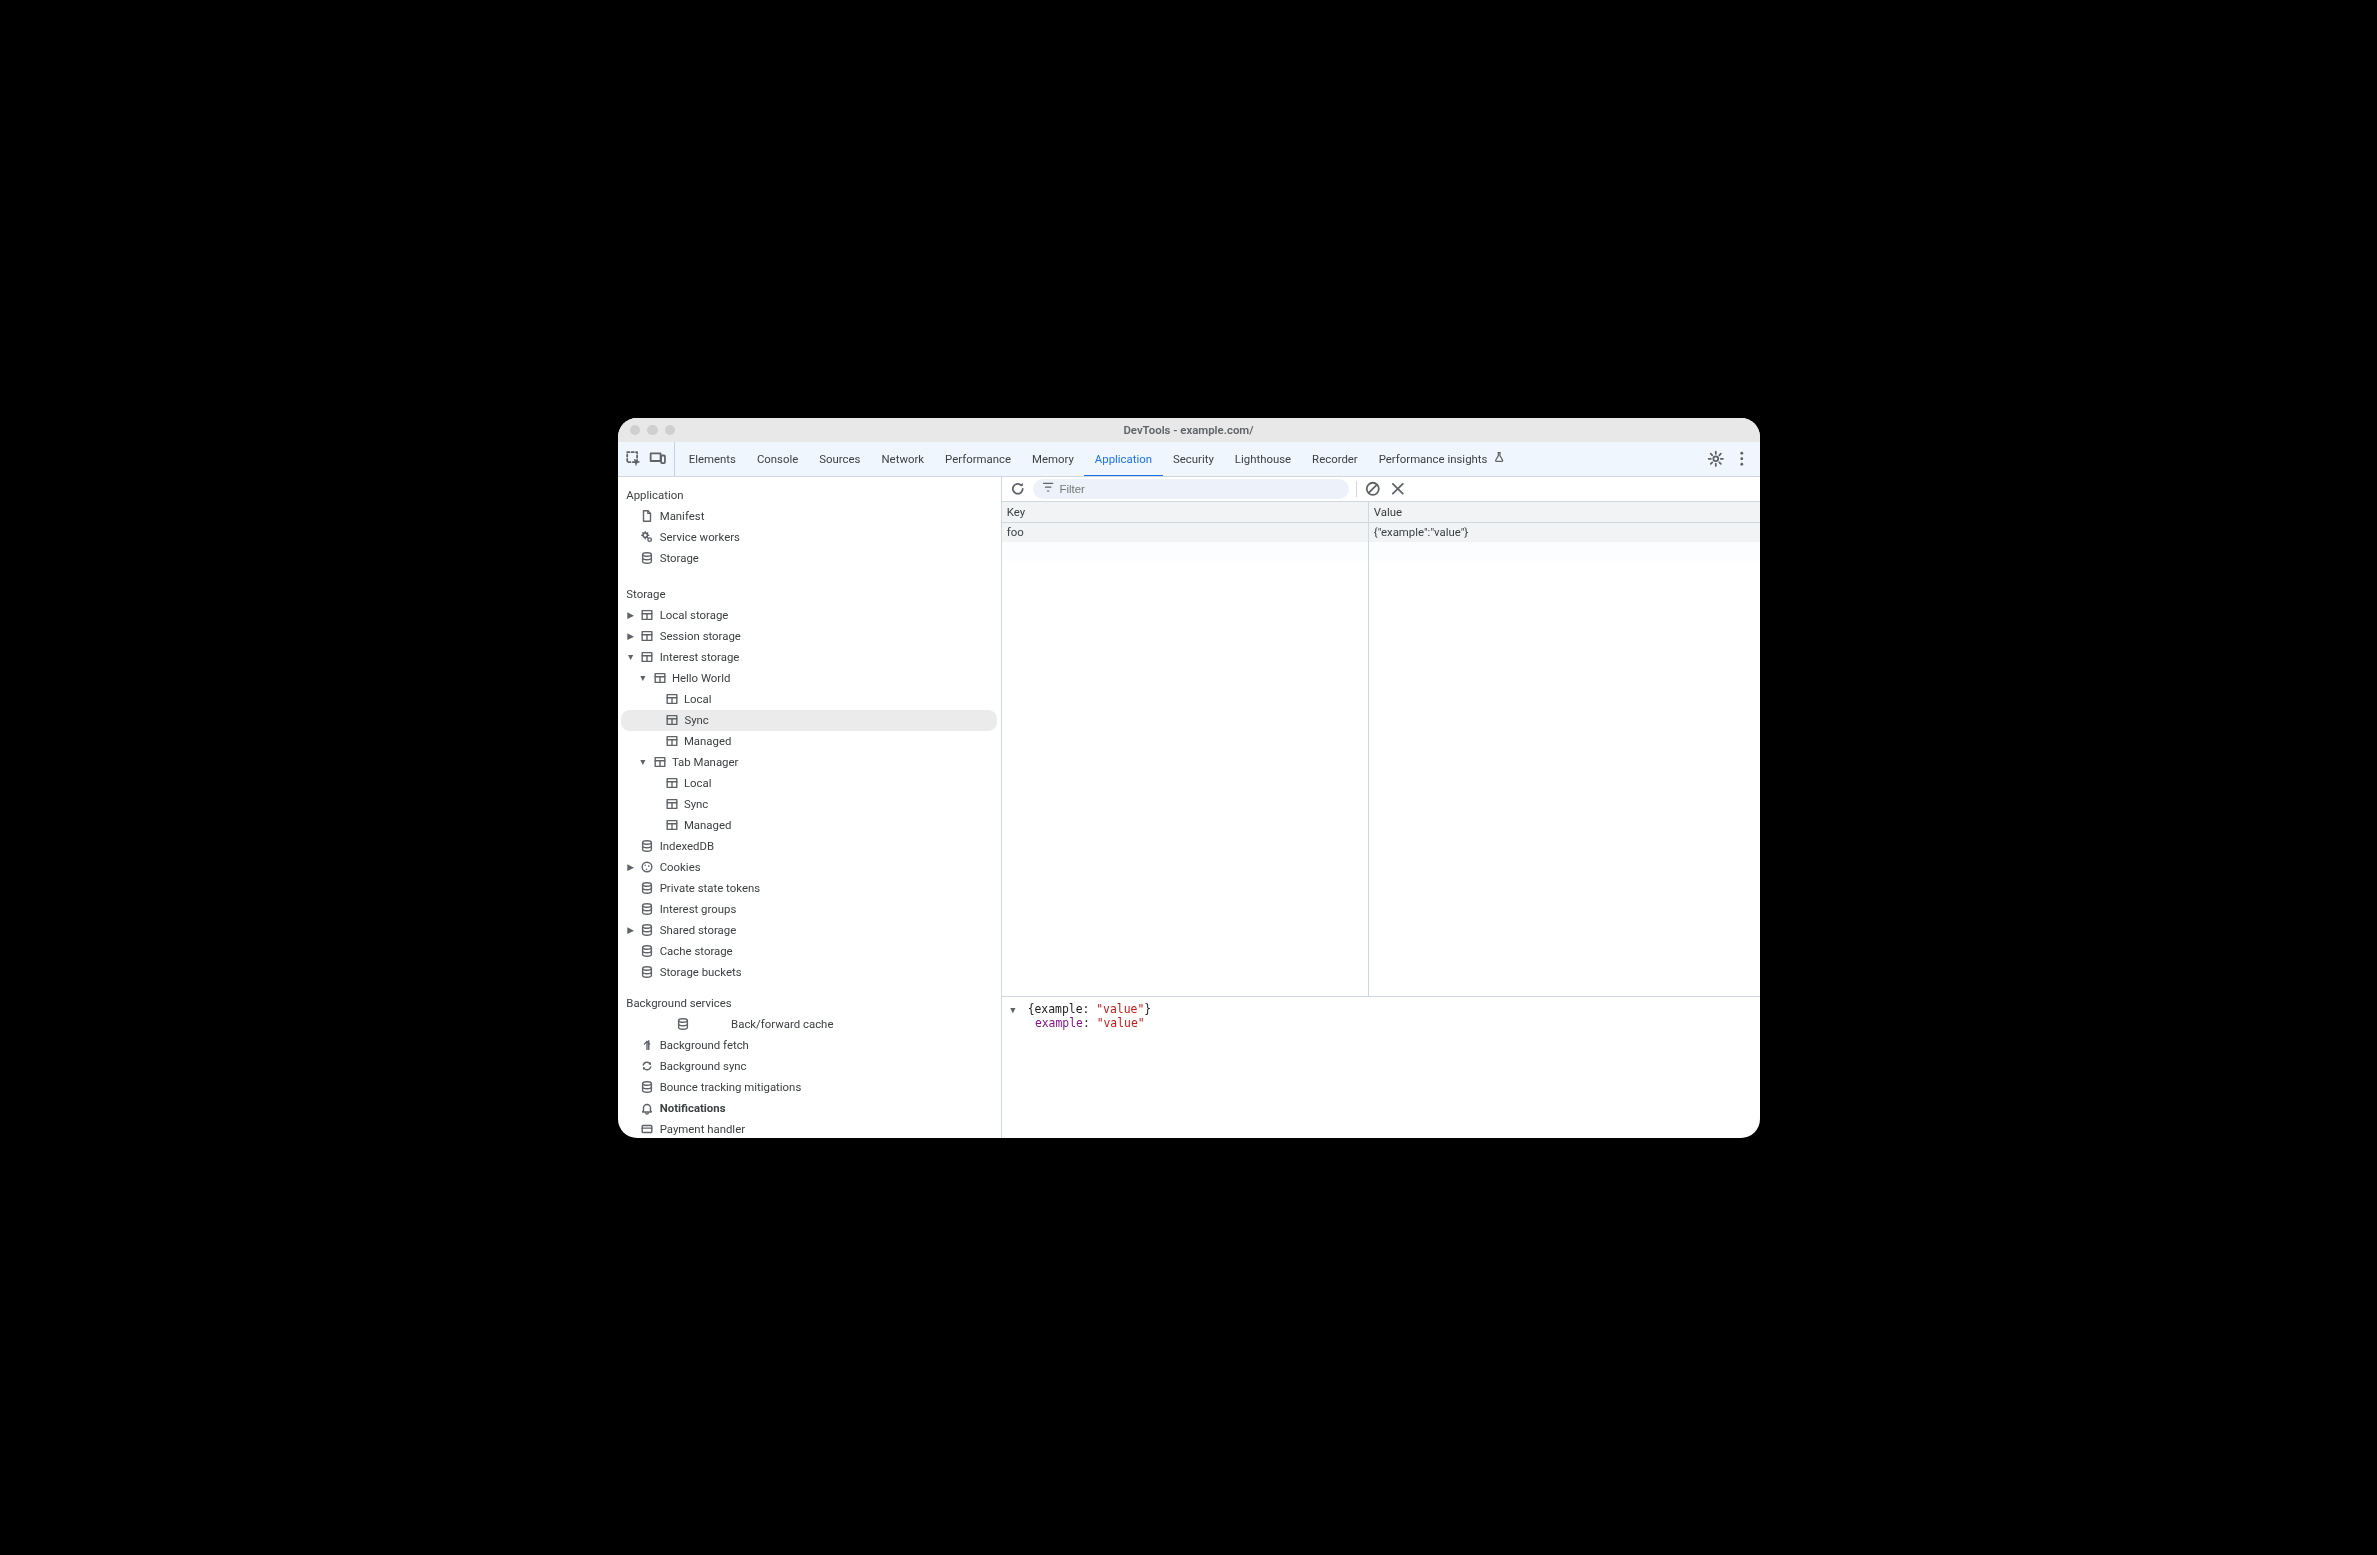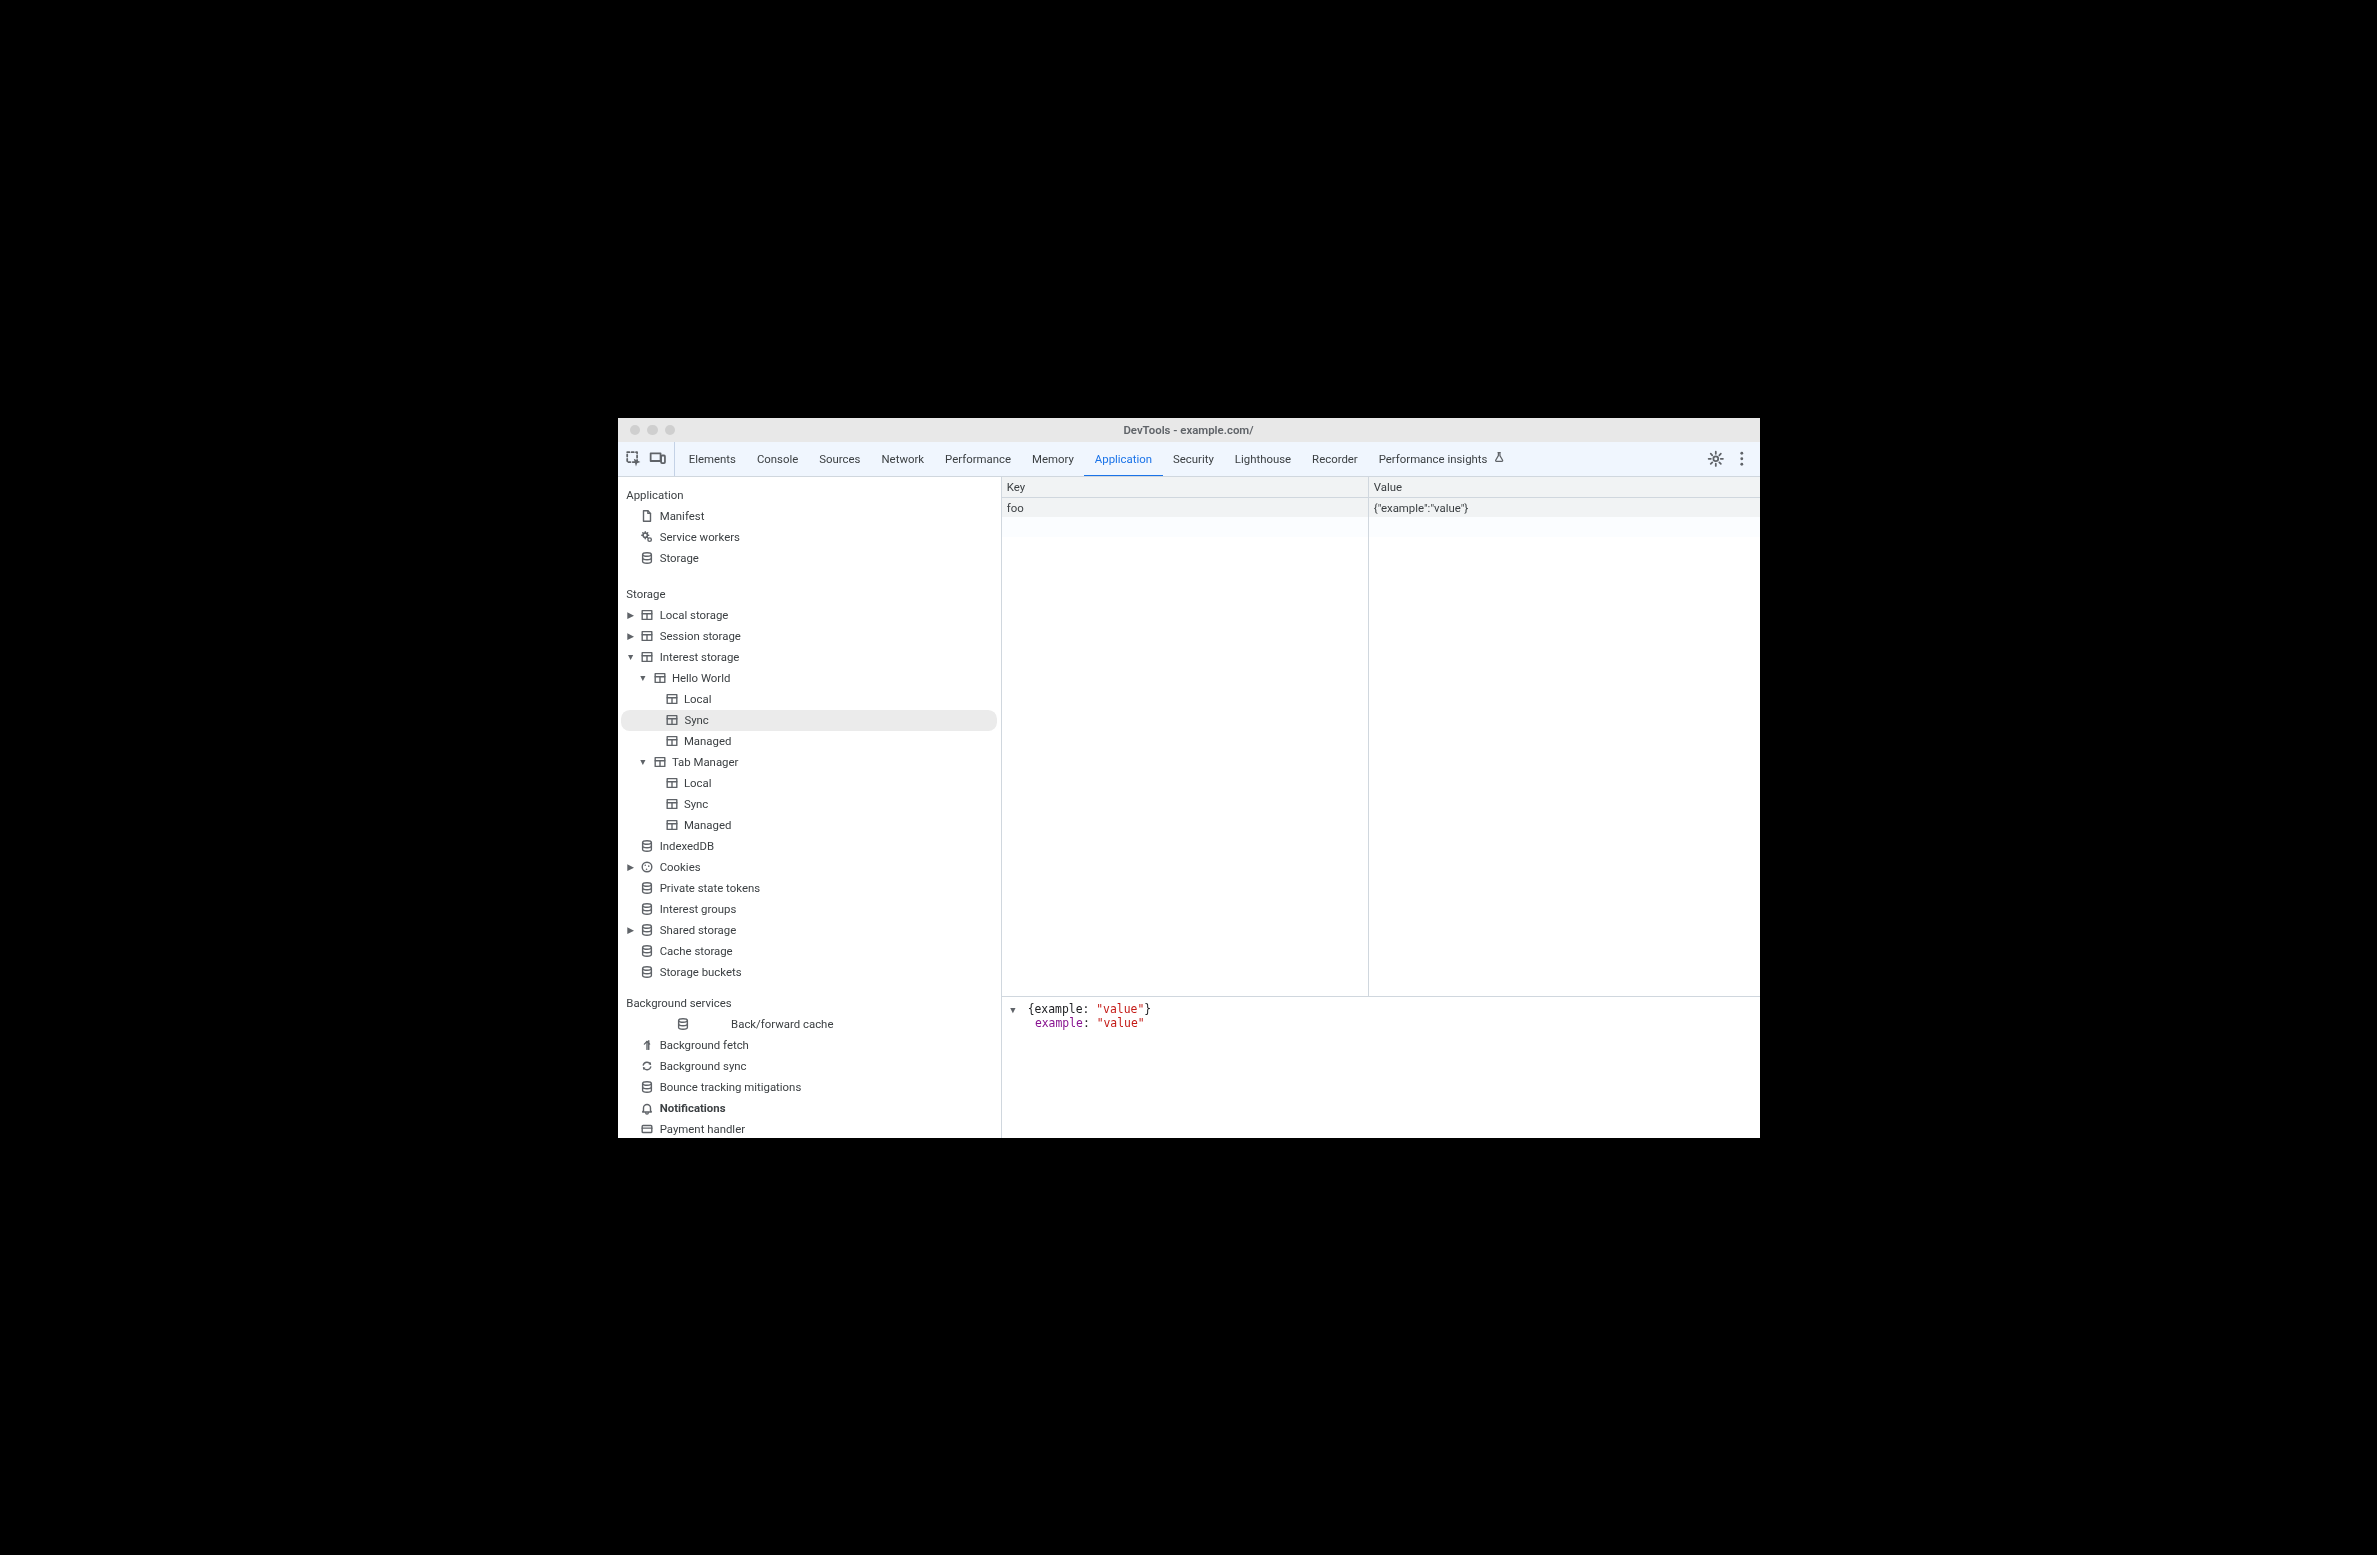--- a/index.html
+++ b/index.html
@@ -10,21 +10,21 @@
     font-size: 11.4px;
     color: #202124;
     display: flex;
     align-items: center;
     justify-content: center;
   }
   .window {
     width: 1142px;
     height: 720px;
     background: #fff;
-    border-radius: 0;
+    border-radius: 19px;
     overflow: hidden;
     display: flex;
     flex-direction: column;
     box-shadow: 0 8.8px 35px rgba(0,0,0,0.5);
   }
   
   .titlebar {
     height: 24.6px;
     background: #e8e8e8;
     display: flex;
@@ -627,20 +627,49 @@
             <svg viewBox="0 0 16 16">
               <rect class="ln" x="2.5" y="4" width="11" height="8" rx="1"></rect>
               <line class="ln" x1="2.5" y1="7" x2="13.5" y2="7"></line>
             </svg>
           </span>
           <span class="tree-label">Payment handler</span>
         </div>
       </div>
 
     <div class="main">
+      <div class="filterbar">
+        <span class="icon-btn">
+          <svg viewBox="0 0 16 16">
+              <path class="ln" d="M12.5 8a4.5 4.5 0 1 1-1.3-3.2"></path>
+              <path class="lnf" d="M12.5 2.5 L12.5 5.5 L9.5 5.5 Z"></path>
+            </svg>
+        </span>
+        <div class="filter-box">
+          <span>
+            <svg viewBox="0 0 16 16" width="12.3" height="12.3">
+                <path class="ln" d="M2 3h12M4.5 8h7M7 13h2"></path>
+              </svg>
+          </span>
+          <input class="filter-input" placeholder="Filter" style="">
+        </div>
+        <div class="toolbar-divider"></div>
+        <span class="icon-btn">
+          <svg viewBox="0 0 16 16">
+              <circle class="ln" cx="8" cy="8" r="5.5"></circle>
+              <line class="ln" x1="4.2" y1="11.8" x2="11.8" y2="4.2"></line>
+            </svg>
+        </span>
+        <span class="icon-btn">
+          <svg viewBox="0 0 16 16">
+              <line class="ln" x1="3.5" y1="3.5" x2="12.5" y2="12.5"></line>
+              <line class="ln" x1="12.5" y1="3.5" x2="3.5" y2="12.5"></line>
+            </svg>
+        </span>
+      </div>
 
       <div class="table-wrap">
         <div class="col key">
           <div class="thead">Key</div>
           <div class="tbody" id="key-body">
               <div class="trow alt0">foo</div>
               <div class="trow alt1"></div>
             </div>
         </div>
         <div class="col val">

